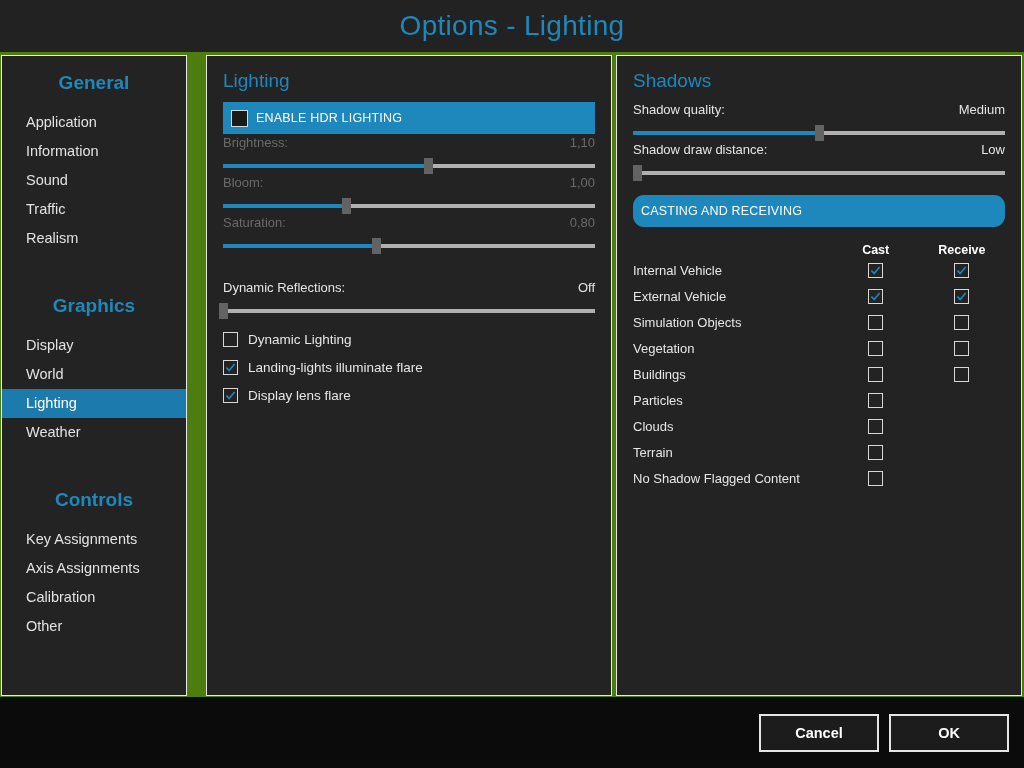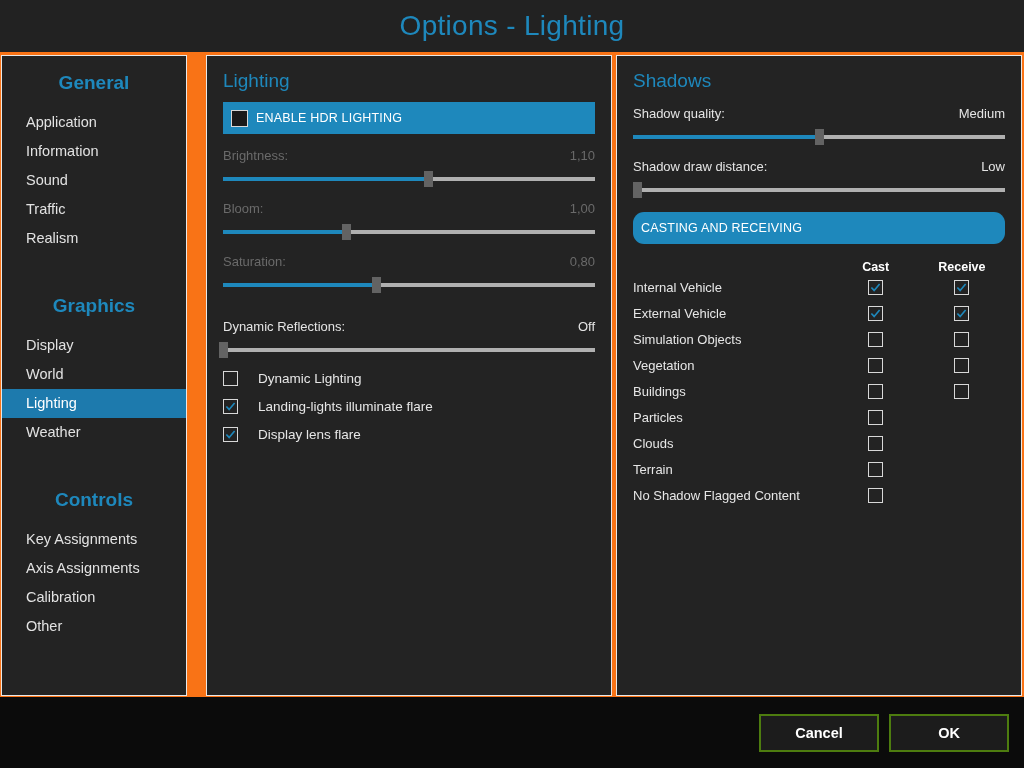--- a/index.html
+++ b/index.html
@@ -5,21 +5,21 @@
   * { box-sizing: border-box; margin: 0; padding: 0; }
   html, body {
     width: 1024px; height: 768px;
     background: #000000;
     font-family: "Liberation Sans", sans-serif;
     overflow: hidden;
   }
   #app {
     position: relative;
     width: 1024px; height: 768px;
-    background: #f97316;
+    background: #4d7c0f;
   }
 
   
   .titlebar {
     position: absolute; left: 0; top: 0;
     width: 1024px; height: 52px;
     background: #222222;
     display: flex; align-items: center; justify-content: center;
   }
   .titlebar .title {
@@ -93,21 +93,21 @@
     cursor: pointer;
   }
   .cbox.dark-fill { background: #1a1a1a; width: 17px; height: 17px; }
   .cbox .tick {
     display: none;
     width: 11px; height: 11px;
   }
   .cbox.checked .tick { display: block; }
 
   
-  .slider-row { margin-top: 14px; text-align: right; }
+  .slider-row { margin-top: 1px; text-align: right; }
   .slider-head {
     display: flex; justify-content: space-between;
     font-size: 13px;
     margin-bottom: 8px;
   }
   .slider-head.enabled  { color: #e4e4e4; }
   .slider-head.disabled { color: #6a6a6a; }
   .track {
     position: relative;
     height: 16px;
@@ -126,21 +126,21 @@
     position: absolute; top: 0;
     width: 9px; height: 16px;
     background: #636363;
     transform: translateX(-4px);
     cursor: pointer;
   }
 
   
   .opt-row {
     display: flex; align-items: center;
-    gap: 20px;
+    gap: 10px;
     margin-top: 13px;
     color: #e6e6e6;
     font-size: 13.5px;
   }
 
   
   .cr-header {
     display: flex;
     margin-top: 16px;
     color: #ffffff;
@@ -166,21 +166,21 @@
   
   .footer {
     position: absolute; left: 0; top: 697px;
     width: 1024px; height: 71px;
     background: #0b0b0b;
   }
   .btn {
     position: absolute;
     height: 38px;
     background: #1c1c1c;
-    border: 2px solid #4d7c0f;
+    border: 2px solid #e5e5e5;
     color: #ffffff;
     font-size: 14.5px;
     font-weight: bold;
     display: flex; align-items: center; justify-content: center;
     cursor: pointer;
   }
   #cancel-btn { left: 759px; top: 714px; width: 120px; }
   #ok-btn     { left: 889px; top: 714px; width: 120px; }
 </style>
 </head>

